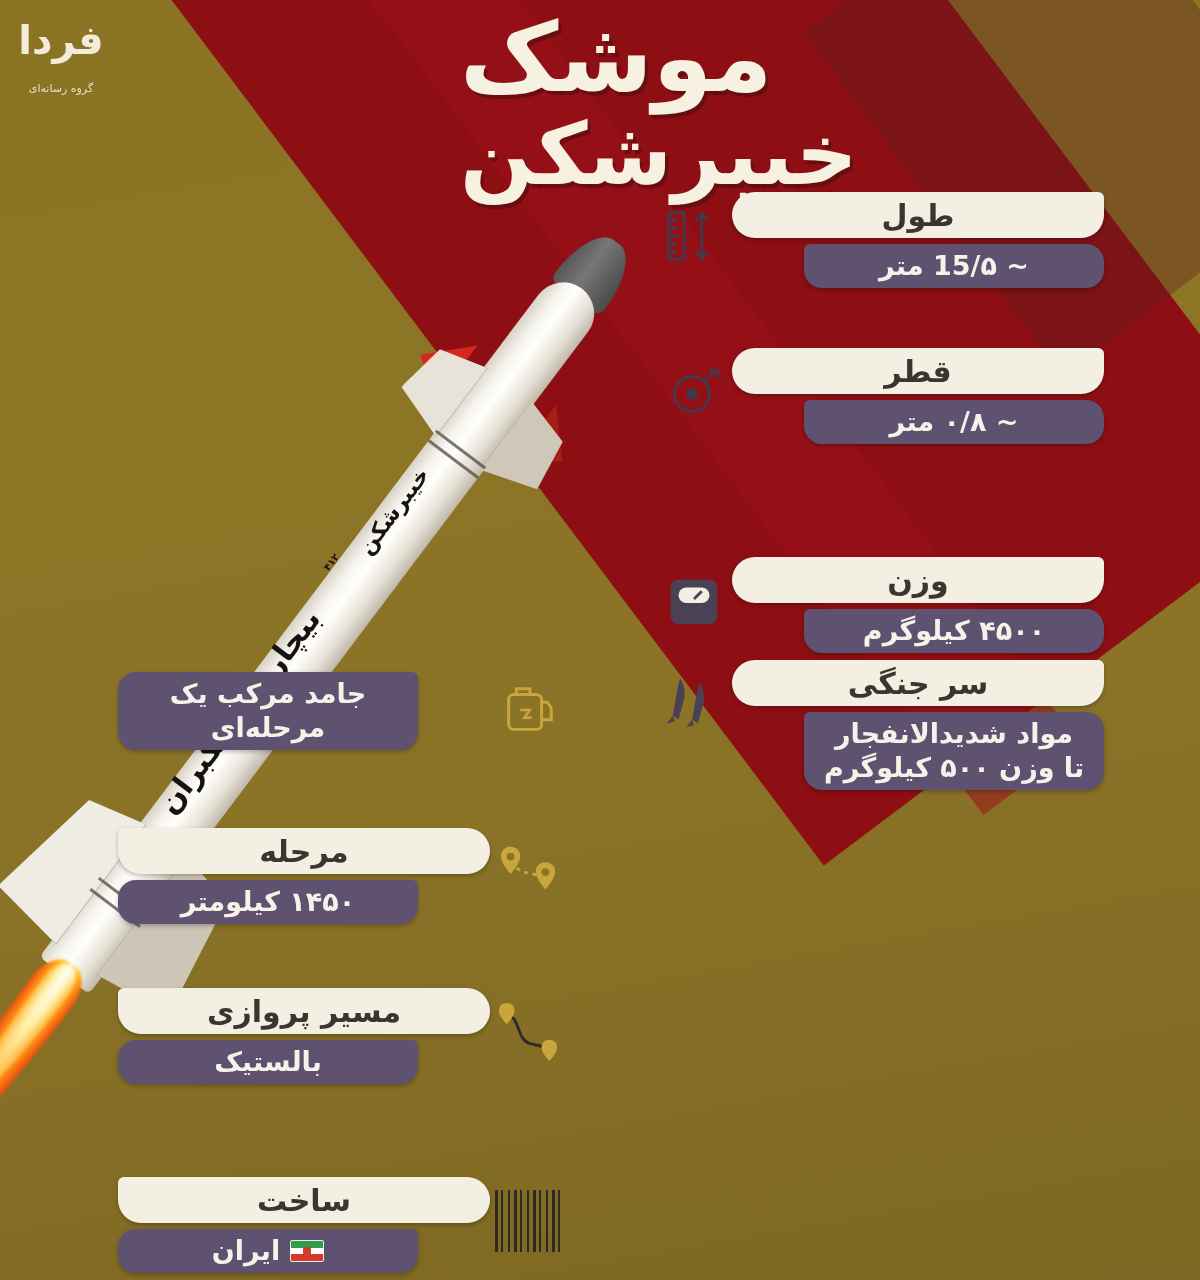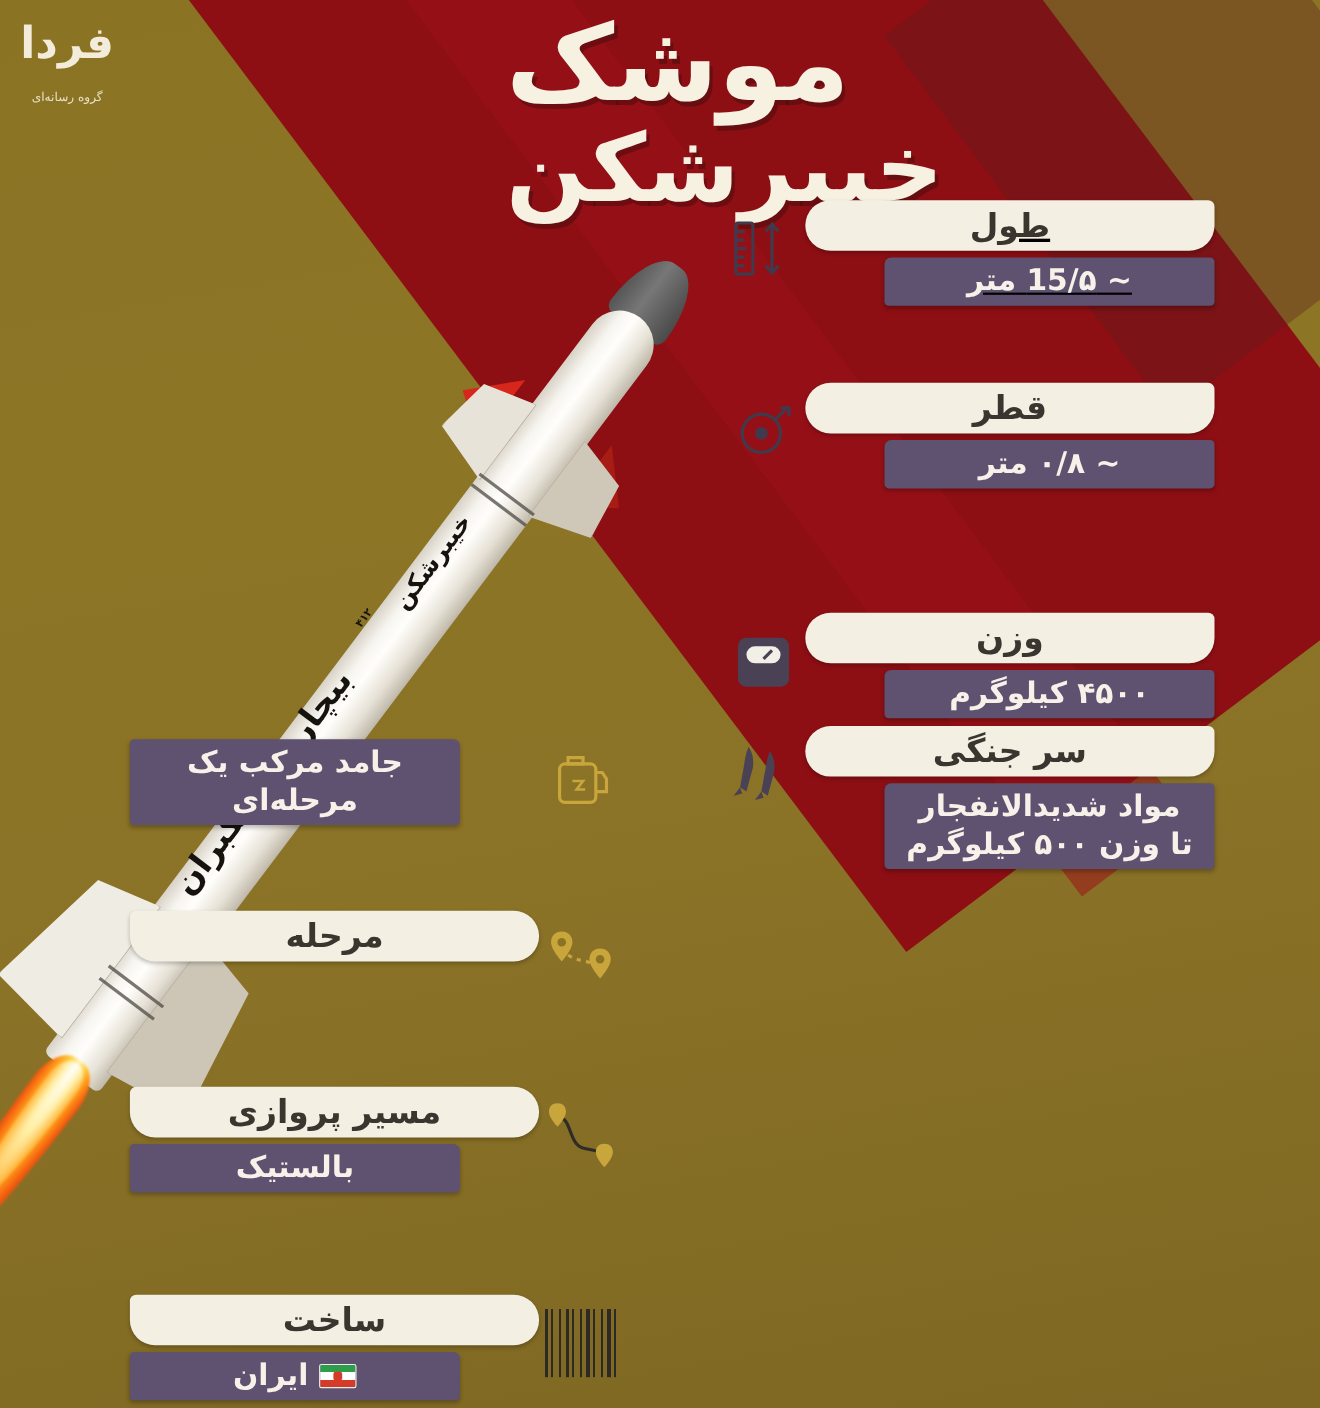--- a/index.html
+++ b/index.html
@@ -81,21 +81,21 @@
     border-radius: 24px;
     display: flex; align-items: center; justify-content: center;
     font-size: 30px; font-weight: bold;
     box-shadow: 0 2px 4px rgba(0,0,0,.25);
   }
   .spec .value {
     margin-top: 6px;
     background: #5e5270;
     color: #f6f2ea;
     min-height: 44px;
-    border-radius: 4px;
+    border-radius: 18px;
     display: flex; align-items: center; justify-content: center;
     font-size: 27px; font-weight: bold;
     padding: 5px 14px;
     text-align: center;
     line-height: 1.25;
     box-shadow: 0 2px 4px rgba(0,0,0,.25);
   }
   .spec.left .label { border-top-right-radius: 6px; }
   .spec.left .value { width: 300px; margin-right: 0; margin-left: auto;
                       border-top-left-radius: 6px; }
@@ -107,21 +107,21 @@
     position: absolute;
     width: 76px; height: 76px;
     top: 6px;
     display: flex; align-items: center; justify-content: center;
     color: #4a4154;
   }
   .spec.left .icon { right: 372px; }
   .spec.right .icon { left: 372px; }
 
   
-  #spec-length   { top: 182px; right: 96px; text-decoration: underline; }
+  #spec-length   { top: 192px; right: 96px; }
   #spec-diameter { top: 348px; right: 96px; }
   #spec-weight   { top: 516px; right: 96px; margin-top: 41px; }
   #spec-warhead  { top: 660px; right: 96px; }
   
   #spec-fuel     { top: 666px; left: 118px; }
   #spec-range    { top: 828px; left: 118px; }
   #spec-path     { top: 988px; left: 118px; }
   #spec-made     { top: 1177px; left: 118px; }
 
   .spec.right .label, .spec.right .value { direction: rtl; }
@@ -349,20 +349,21 @@
         <g fill="#c9a63c">
           <path d="M14 6c6 0 10 4 10 10 0 7-10 18-10 18S4 23 4 16C4 10 8 6 14 6z"></path>
           <circle cx="14" cy="16" r="4" fill="#8a7424"></circle>
           <path d="M50 22c6 0 10 4 10 10 0 7-10 18-10 18S40 39 40 32c0-6 4-10 10-10z"></path>
           <circle cx="50" cy="32" r="4" fill="#8a7424"></circle>
         </g>
         <path d="M20 28c8 6 14 4 22 8" stroke="#c9a63c" stroke-width="3" stroke-dasharray="4 5" fill="none"></path>
       </svg>
     </div>
     <div class="label">مرحله</div>
+    <div class="value">۱۴۵۰ کیلومتر</div>
   </div>
 
   <div class="spec right" id="spec-path">
     <div class="icon">
       <svg class="ico-svg" viewBox="0 0 64 64">
         <path d="M10 14c14 2 10 26 24 30 8 2 14 2 20 6" stroke="#2f2b27" stroke-width="3" fill="none"></path>
         <g fill="#c9a63c">
           <path d="M10 2c5 0 8 3 8 8 0 6-8 14-8 14S2 16 2 10c0-5 3-8 8-8z"></path>
           <path d="M54 40c5 0 8 3 8 8 0 6-8 14-8 14s-8-8-8-14c0-5 3-8 8-8z"></path>
         </g>

